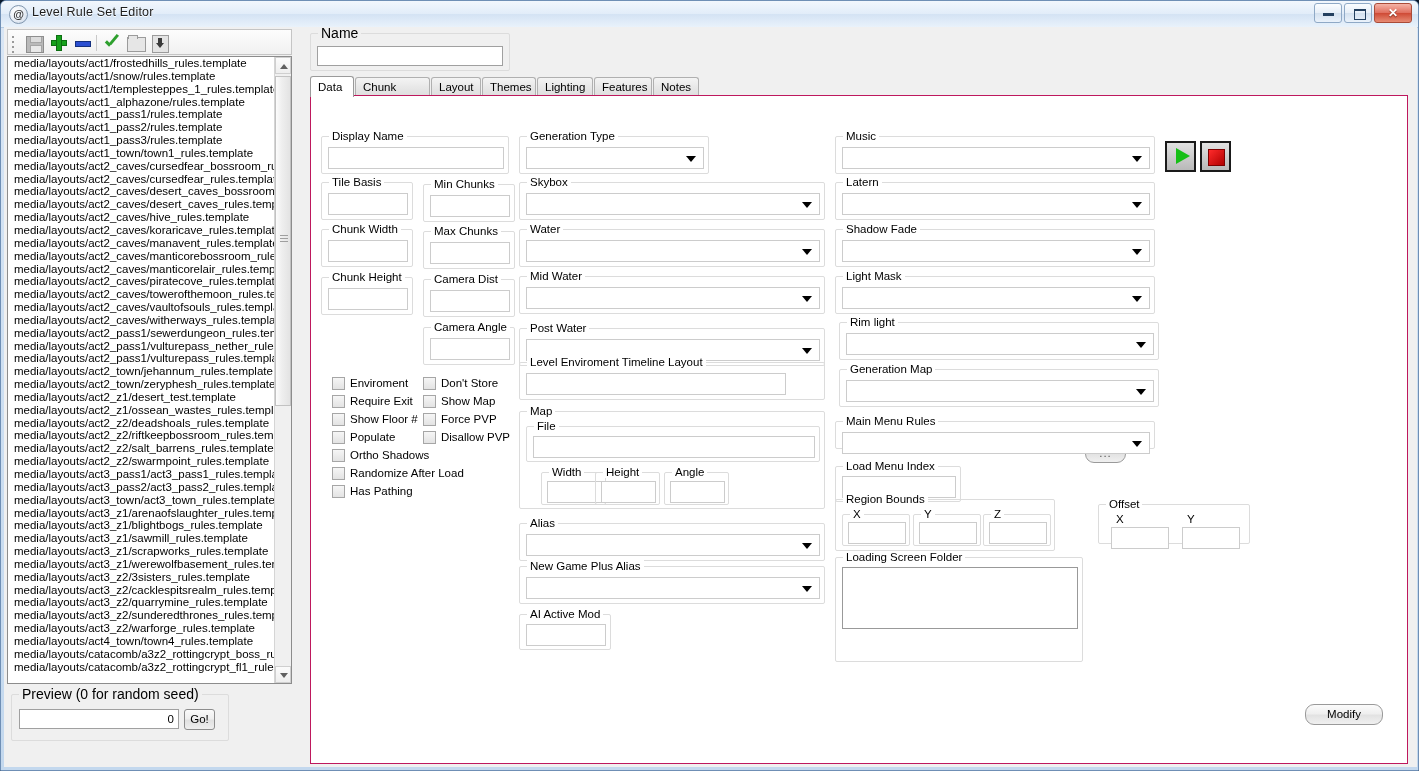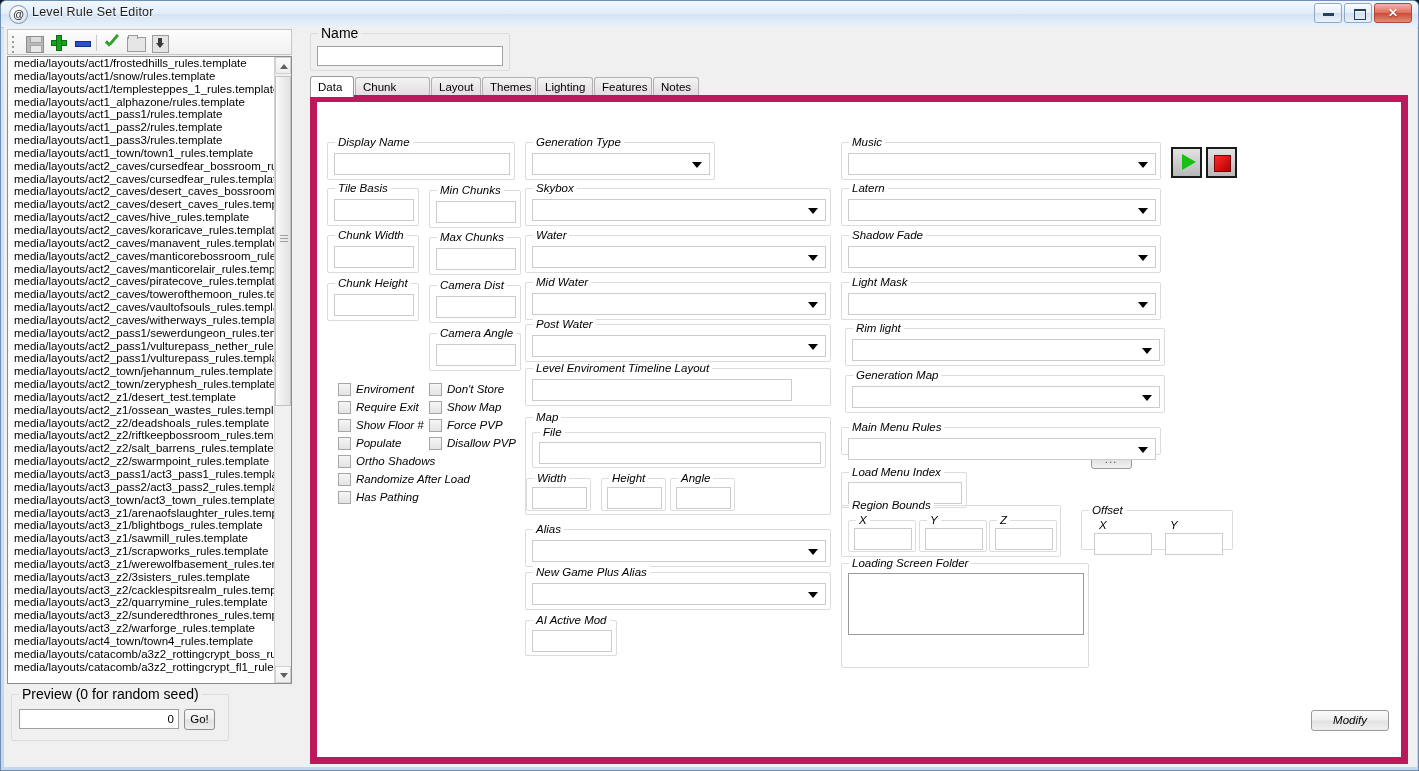--- a/index.html
+++ b/index.html
@@ -149,21 +149,21 @@
     position:absolute;top:1px;height:19px;box-sizing:border-box;
     border:1px solid #b0b0b0;border-bottom:none;border-radius:3px 3px 0 0;
     background:linear-gradient(to bottom,#f4f4f4 0%,#e8e8e8 50%,#dedede 100%);
     padding:0 7px;line-height:18px;font-size:11.5px;color:#000;
   }
   .tab.active{
     top:0;height:21px;background:#ffffff;border-color:#9a9a9a;z-index:3;line-height:20px;
   }
   #tabpanel{
     position:absolute;left:306px;top:68px;width:1098px;height:669px;
-    background:#ffffff;border:7px solid #be185d;box-sizing:border-box;font-style:italic;
+    background:#ffffff;border:1px solid #be185d;box-sizing:border-box;
   }
 
   
   .fg{position:absolute;border:1px solid #dcdcdc;box-sizing:border-box;border-radius:2px;}
   .fg>.lab{
     position:absolute;left:7px;top:-7px;background:#ffffff;padding:0 3px;
     font-size:11.5px;color:#000;white-space:nowrap;line-height:12px;
   }
   .txt{
     position:absolute;border:1px solid #cccccc;background:#ffffff;box-sizing:border-box;
@@ -175,21 +175,21 @@
   }
   .combo .ca{
     position:absolute;right:7px;top:50%;margin-top:-2px;width:0;height:0;
     border-left:5px solid transparent;border-right:5px solid transparent;border-top:6px solid #000;
   }
   .cb{position:absolute;width:13px;height:13px;box-sizing:border-box;
     background:linear-gradient(to bottom,#f6f6f6,#e3e3e3);border:1px solid #a6a6a6;}
   .cblab{position:absolute;font-size:11.5px;color:#000;line-height:13px;white-space:nowrap;}
 
   .btn3d{
-    position:absolute;box-sizing:border-box;border:1px solid #9a9a9a;border-radius:3px;
+    position:absolute;box-sizing:border-box;border:1px solid #9a9a9a;border-radius:9px;
     background:linear-gradient(to bottom,#fbfbfb 0%,#efefef 46%,#e2e2e2 54%,#f0f0f0 100%);
     text-align:center;font-size:11.5px;color:#000;
   }
   #timeline-browse{left:774px;top:347px;width:41px;height:20px;line-height:18px;color:#555;letter-spacing:1px;}
   #modify-btn{left:994px;top:608px;width:78px;height:21px;line-height:19px;}
 
   
   .mbtn{position:absolute;top:115px;width:31px;height:31px;box-sizing:border-box;
     border:2px solid #1a1a1a;
     background:linear-gradient(to bottom,#e2e2e2,#b8b8b8);}
@@ -420,41 +420,41 @@
           <span class="ca" data-interactable="false"></span>
         </div>
       </div>
       <div class="fg" style="left:208px;top:180px;width:306px;height:38px" data-interactable="false">
         <div class="lab" data-interactable="false">Mid Water</div>
         <div class="combo" style="left:6px;top:10px;width:294px" data-interactable="true">
           <span data-interactable="false"></span>
           <span class="ca" data-interactable="false"></span>
         </div>
       </div>
-      <div class="fg" style="left:208px;top:222px;width:306px;height:38px" data-interactable="false">
+      <div class="fg" style="left:208px;top:232px;width:306px;height:38px" data-interactable="false">
         <div class="lab" data-interactable="false">Post Water</div>
         <div class="combo" style="left:6px;top:10px;width:294px" data-interactable="true">
           <span data-interactable="false"></span>
           <span class="ca" data-interactable="false"></span>
         </div>
       </div>
 
       <div class="fg" style="left:208px;top:266px;width:306px;height:38px" data-interactable="false">
         <div class="lab" data-interactable="false">Level Enviroment Timeline Layout</div>
         <div class="txt" style="left:6px;top:10px;width:260px" data-interactable="true"></div>
       </div>
       <div class="btn3d" id="timeline-browse" data-interactable="true">...</div>
 
       <div class="fg" style="left:208px;top:315px;width:306px;height:98px" data-interactable="false">
         <div class="lab" data-interactable="false">Map</div>
         <div class="fg" style="left:6px;top:14px;width:294px;height:36px" data-interactable="false">
           <div class="lab" data-interactable="false">File</div>
           <div class="txt" style="left:6px;top:9px;width:282px" data-interactable="true"></div>
         </div>
-        <div class="fg" style="left:0;top:60px;width:65px;height:33px" data-interactable="false">
+        <div class="fg" style="left:21px;top:60px;width:65px;height:33px" data-interactable="false">
           <div class="lab" data-interactable="false">Width</div>
           <div class="txt" style="left:5px;top:8px;width:55px" data-interactable="true"></div>
         </div>
         <div class="fg" style="left:75px;top:60px;width:65px;height:33px" data-interactable="false">
           <div class="lab" data-interactable="false">Height</div>
           <div class="txt" style="left:5px;top:8px;width:55px" data-interactable="true"></div>
         </div>
         <div class="fg" style="left:144px;top:60px;width:65px;height:33px" data-interactable="false">
           <div class="lab" data-interactable="false">Angle</div>
           <div class="txt" style="left:5px;top:8px;width:55px" data-interactable="true"></div>
@@ -543,21 +543,21 @@
         <div class="fg" style="left:77px;top:14px;width:68px;height:32px" data-interactable="false">
           <div class="lab" data-interactable="false">Y</div>
           <div class="txt" style="left:5px;top:7px;width:58px" data-interactable="true"></div>
         </div>
         <div class="fg" style="left:147px;top:14px;width:68px;height:32px" data-interactable="false">
           <div class="lab" data-interactable="false">Z</div>
           <div class="txt" style="left:5px;top:7px;width:58px" data-interactable="true"></div>
         </div>
       </div>
 
-      <div class="fg" style="left:764px;top:408px;width:152px;height:40px" data-interactable="false">
+      <div class="fg" style="left:787px;top:408px;width:152px;height:40px" data-interactable="false">
         <div class="lab" data-interactable="false">Offset</div>
         <div class="fg" style="left:6px;top:14px;width:68px;height:32px;border-color:transparent" data-interactable="false">
           <div class="lab" data-interactable="false">X</div>
           <div class="txt" style="left:5px;top:7px;width:58px" data-interactable="true"></div>
         </div>
         <div class="fg" style="left:77px;top:14px;width:68px;height:32px;border-color:transparent" data-interactable="false">
           <div class="lab" data-interactable="false">Y</div>
           <div class="txt" style="left:5px;top:7px;width:58px" data-interactable="true"></div>
         </div>
       </div>

